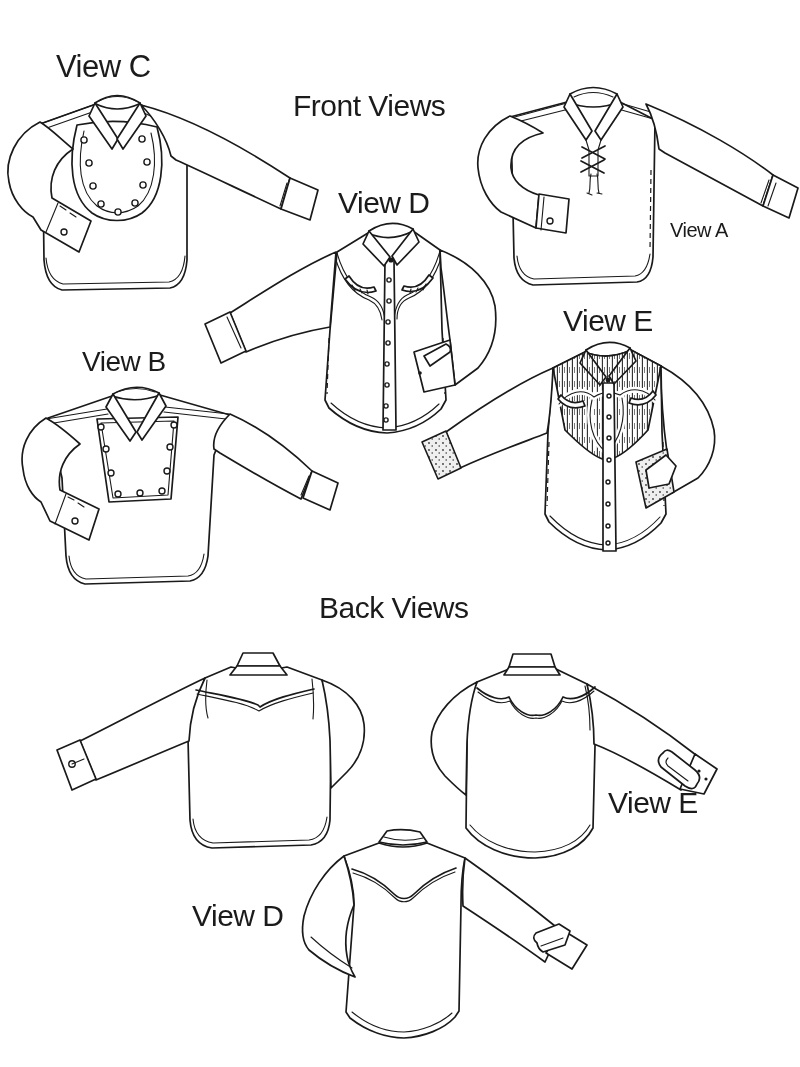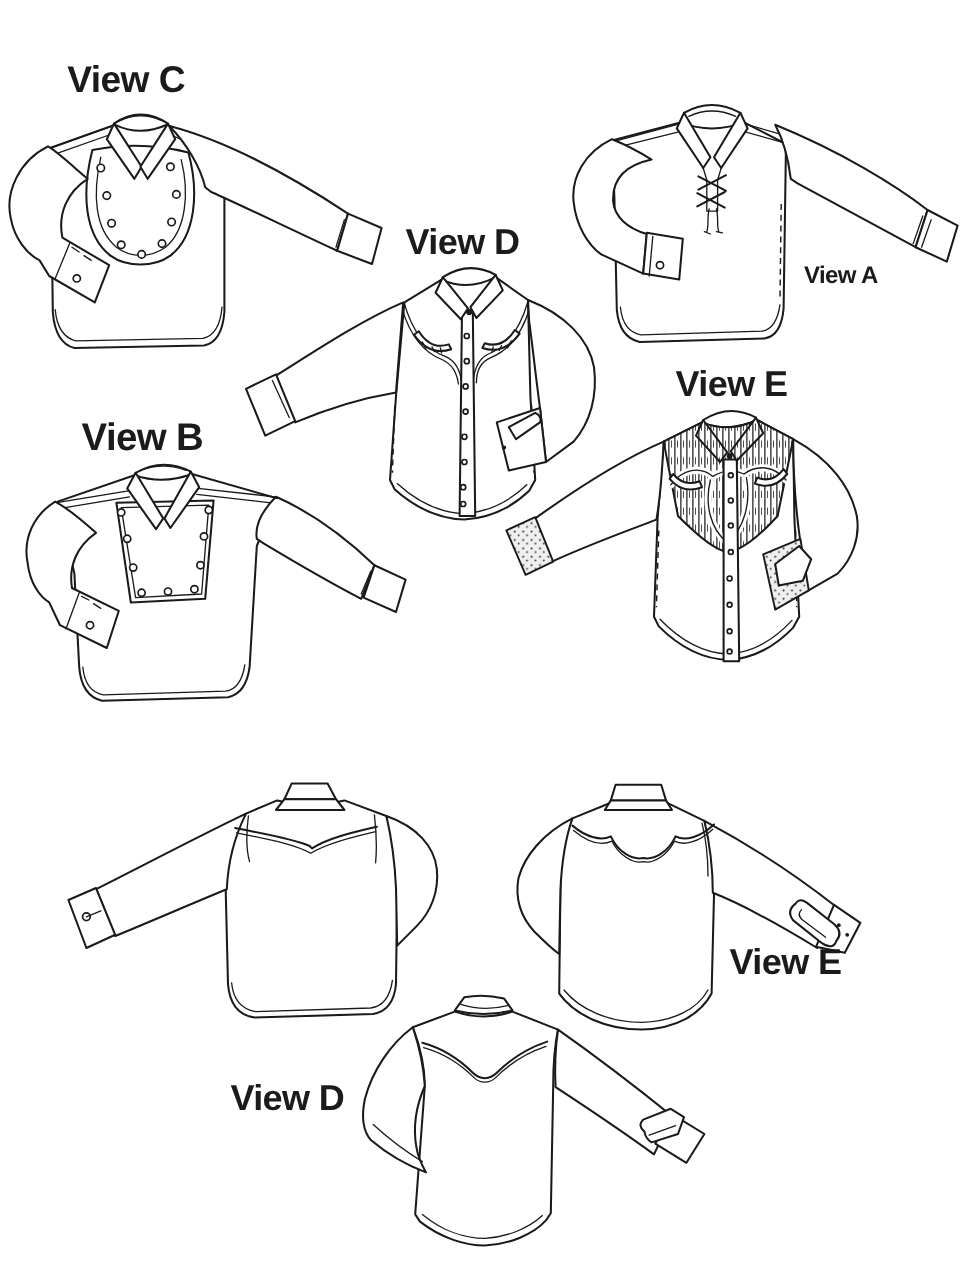--- a/index.html
+++ b/index.html
@@ -1,19 +1,19 @@
 <!DOCTYPE html>
 <html><head>
 <meta charset="utf-8">
 <style>
   html,body{margin:0;padding:0;background:#ffffff;}
   #stage{position:relative;width:800px;height:1067px;background:#ffffff;overflow:hidden;
          font-family:"Liberation Sans",sans-serif;}
   #art{position:absolute;left:0;top:0;}
-  .lbl{position:absolute;font-weight:700;color:#1b1b1b;line-height:1;letter-spacing:-0.5px;
+  .lbl{position:absolute;font-weight:400;color:#1b1b1b;line-height:1;letter-spacing:-0.5px;
        white-space:nowrap;font-family:"Liberation Sans",sans-serif;}
   
   path,circle,rect{vector-effect:none;}
   .ln{fill:none;stroke:#1a1a1a;stroke-width:1.7;stroke-linecap:round;stroke-linejoin:round;}
   .w {fill:#ffffff;stroke:#1a1a1a;stroke-width:1.7;stroke-linecap:round;stroke-linejoin:round;}
   .thin{fill:none;stroke:#1a1a1a;stroke-width:1.1;stroke-linecap:round;stroke-linejoin:round;}
   .dash{fill:none;stroke:#1a1a1a;stroke-width:1.2;stroke-dasharray:5 4;}
   .btn{fill:#ffffff;stroke:#1a1a1a;stroke-width:1.4;}
   .dot{fill:#1a1a1a;stroke:none;}
   .hat{fill:url(#hatch);stroke:#1a1a1a;stroke-width:1.7;stroke-linejoin:round;}
@@ -215,19 +215,21 @@
     <path class="w" d="M537 943 Q531 938 536 933 L559 924 L570 931 L565 945 L543 952 Q538 949 537 943 Z"></path>
     <path class="thin" d="M541 946 L563 938"></path>
     <path class="ln" d="M352 869 C370 874 383 883 394 894 C400 900 408 900 414 894 C425 883 438 874 456 868"></path>
     <path class="thin" d="M353 873 C371 878 384 887 395 898 C400 903 408 903 413 898 C424 887 437 878 455 872"></path>
     <path class="w" d="M387 831 Q403 828 420 832 L427 842 Q403 848 379 842 Z"></path>
     <path class="thin" d="M384 837 Q403 843 423 838"></path>
   </g>
 </svg>
 
   <div class="lbl" style="left:56px;top:51px;font-size:31px">View C</div>
+  <div class="lbl" style="left:293px;top:91px;font-size:30px">Front Views</div>
   <div class="lbl" style="left:338px;top:188px;font-size:30px">View D</div>
   <div class="lbl" style="left:670px;top:220px;font-size:20px">View A</div>
   <div class="lbl" style="left:563px;top:306px;font-size:30px">View E</div>
-  <div class="lbl" style="left:68px;top:348px;font-size:32px">View B</div>
+  <div class="lbl" style="left:82px;top:348px;font-size:28px">View B</div>
+  <div class="lbl" style="left:319px;top:593px;font-size:30px">Back Views</div>
   <div class="lbl" style="left:608px;top:788px;font-size:30px">View E</div>
   <div class="lbl" style="left:192px;top:901px;font-size:30px">View D</div>
 </div>
 
 </body></html>

